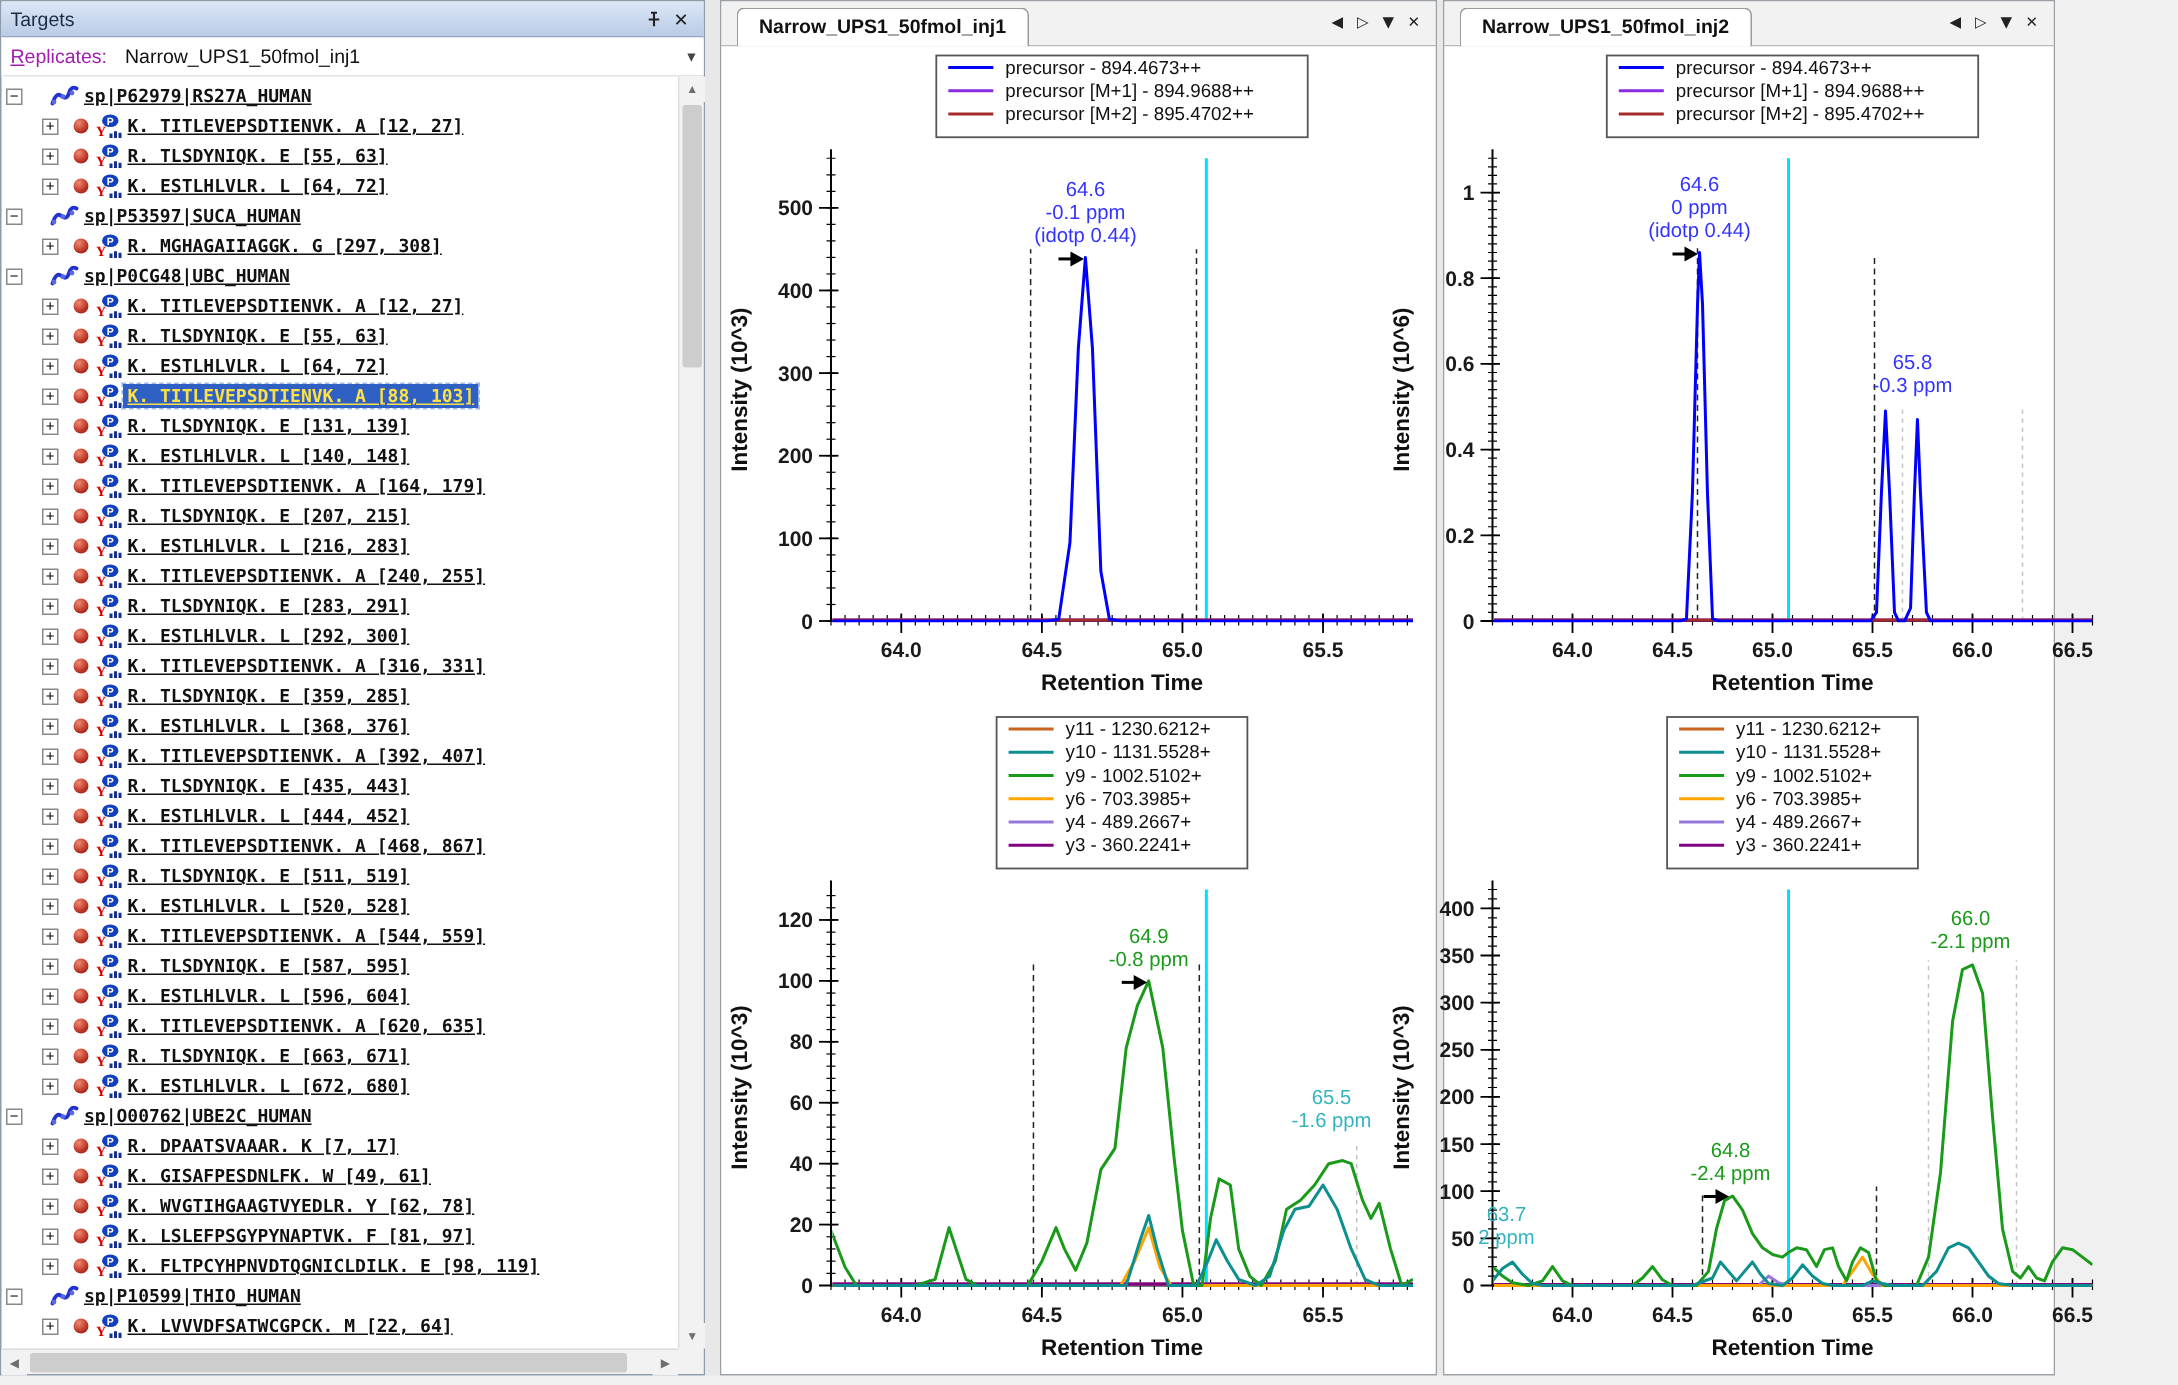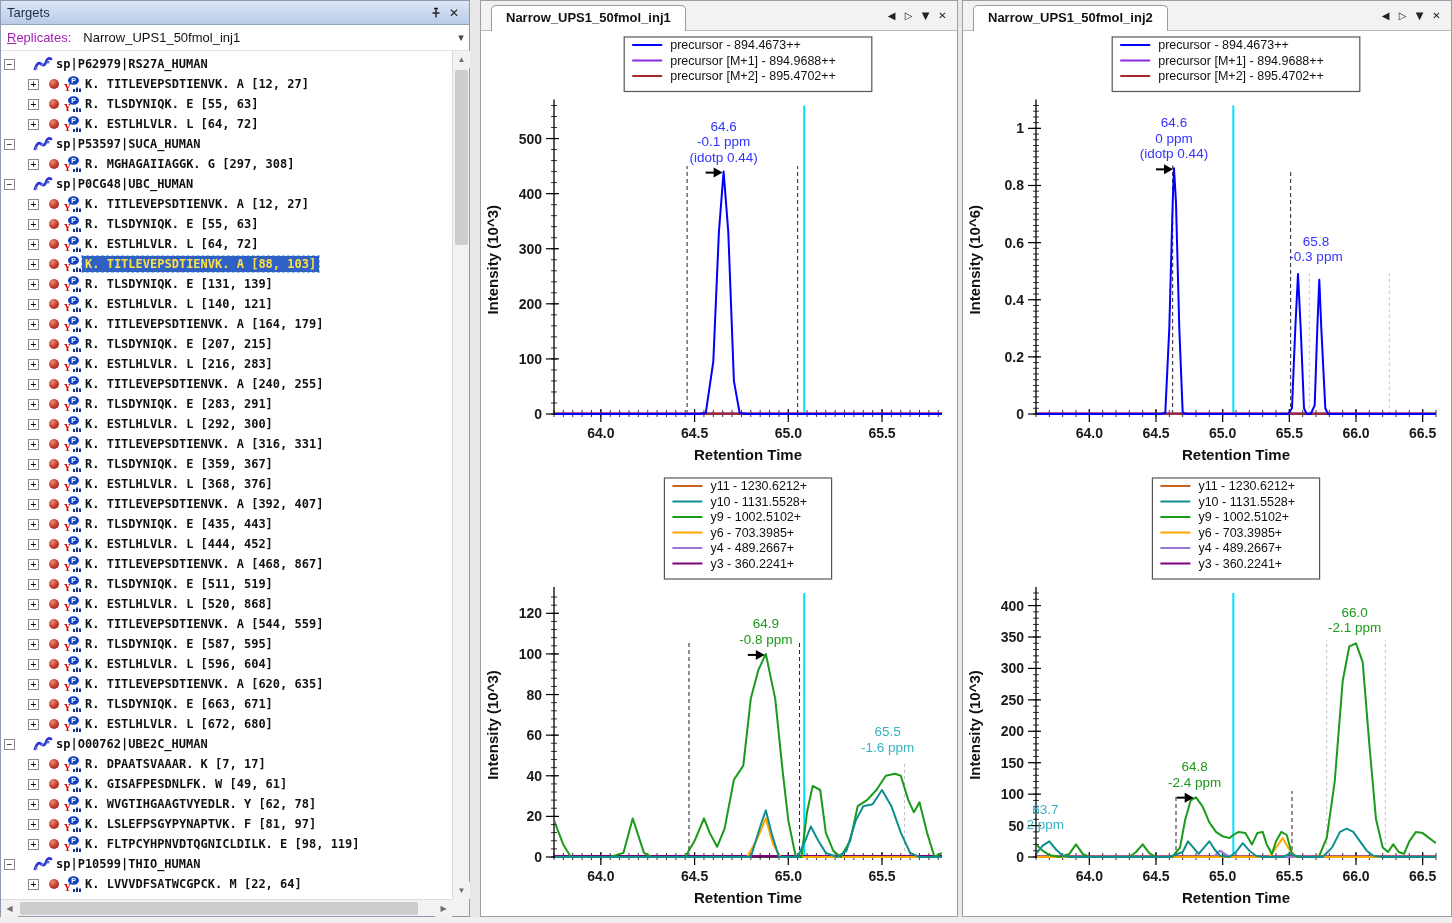--- a/index.html
+++ b/index.html
@@ -30,40 +30,40 @@
   .tree-row { height:20px; display:flex; align-items:center; white-space:nowrap;
     font-family:"DejaVu Sans Mono", monospace; font-size:12px; font-weight:600; color:#111; }
   .expander { width:11px; height:11px; border:1px solid #888; background:#fff; color:#000;
     font-family:"Liberation Sans",sans-serif; font-weight:400;
     font-size:10px; line-height:9px; text-align:center; flex:none; }
   .protein-row .expander { margin-left:3px; }
   .peptide-row .expander { margin-left:27px; }
   .bullet { width:10px; height:10px; border-radius:50%; flex:none; margin-left:10px;
     background:radial-gradient(circle at 35% 30%, #f08a6d, #c0392b 55%, #7c150c); }
   .pep-icon, .prot-icon { flex:none; }
-  .tree-label { padding:1px 3px; }
+  .tree-label { padding:1px 3px;text-decoration:underline; }
   .tree-row.selected .tree-label { background:#2e61c3; color:#fde047; outline:1px dashed #9db9f0; }
 
   
   .vscroll { width:17px; background:#f2f2f2; border-left:1px solid #dcdcdc;
     display:flex; flex-direction:column; }
   .hscroll { height:17px; background:#f2f2f2; border-top:1px solid #dcdcdc;
     display:flex; }
   .sb-btn { width:17px; height:17px; background:#f2f2f2; color:#6e6e6e; font-size:8px;
     display:flex; align-items:center; justify-content:center; flex:none; }
   .vthumb { width:13px; margin:2px; height:175px; background:#cdcdcd; border-radius:2px; }
   .hthumb { height:13px; margin:2px; width:398px; background:#cdcdcd; border-radius:2px; }
   .sb-corner { width:17px; height:17px; background:#f2f2f2; flex:none; }
 
   
   .gap-a { width:10px; background:#e8e8e8; }
   .gap-b { width:4px; background:#e8e8e8; }
   .chart-panel { background:#fff; border:1px solid #9aa0a6; display:flex; flex-direction:column; }
   .panel-1 { width:478px; }
-  .panel-2 { width:490px; }
+  .panel-2 { width:408px; }
   .tab-bar { height:30px; background:#f2f2f2; border-bottom:1px solid #b9b9b9;
     display:flex; align-items:flex-end; }
   .tab { height:26px; margin-left:10px; background:#fff; border:1px solid #9b9b9b; border-bottom:none;
     border-radius:5px 5px 0 0; padding:4px 14px 0 14px; font-size:13px; font-weight:bold; color:#111;
     position:relative; top:1px; }
   .tab-controls { margin-left:auto; display:flex; align-items:center; height:100%; padding-right:6px; }
   .tab-controls span { font-family:"DejaVu Sans", sans-serif; font-size:10px; color:#222;
     width:17px; text-align:center; }
   .charts { flex:1; background:#fff; display:flex; flex-direction:column; align-items:center; }
   svg.chart { display:block; }
@@ -244,21 +244,21 @@
             <span class="expander">+</span>
             <span class="bullet"></span>
             <svg class="pep-icon" width="18" height="17" viewBox="0 0 18 17" style="margin-left:5px">
               <ellipse cx="9.5" cy="4.5" rx="5.5" ry="4.2" fill="#1040c0"></ellipse>
               <text x="9.5" y="7" font-size="7" font-weight="bold" fill="#fff" text-anchor="middle" font-family="Liberation Sans,sans-serif">P</text>
               <text x="3.5" y="14.5" font-size="9.5" font-weight="bold" fill="#d40000" text-anchor="middle" font-family="Liberation Serif,serif">Y</text>
               <rect x="9" y="13" width="2" height="3" fill="#15308a"></rect>
               <rect x="12" y="11.5" width="2" height="4.5" fill="#15308a"></rect>
               <rect x="15" y="12.5" width="2" height="3.5" fill="#15308a"></rect>
             </svg>
-            <span class="tree-label">K. ESTLHLVLR. L [140, 121]</span>
+            <span class="tree-label">K. ESTLHLVLR. L [140, 148]</span>
           </div>
           <div class="tree-row peptide-row">
             <span class="expander">+</span>
             <span class="bullet"></span>
             <svg class="pep-icon" width="18" height="17" viewBox="0 0 18 17" style="margin-left:5px">
               <ellipse cx="9.5" cy="4.5" rx="5.5" ry="4.2" fill="#1040c0"></ellipse>
               <text x="9.5" y="7" font-size="7" font-weight="bold" fill="#fff" text-anchor="middle" font-family="Liberation Sans,sans-serif">P</text>
               <text x="3.5" y="14.5" font-size="9.5" font-weight="bold" fill="#d40000" text-anchor="middle" font-family="Liberation Serif,serif">Y</text>
               <rect x="9" y="13" width="2" height="3" fill="#15308a"></rect>
               <rect x="12" y="11.5" width="2" height="4.5" fill="#15308a"></rect>
@@ -348,21 +348,21 @@
             <span class="expander">+</span>
             <span class="bullet"></span>
             <svg class="pep-icon" width="18" height="17" viewBox="0 0 18 17" style="margin-left:5px">
               <ellipse cx="9.5" cy="4.5" rx="5.5" ry="4.2" fill="#1040c0"></ellipse>
               <text x="9.5" y="7" font-size="7" font-weight="bold" fill="#fff" text-anchor="middle" font-family="Liberation Sans,sans-serif">P</text>
               <text x="3.5" y="14.5" font-size="9.5" font-weight="bold" fill="#d40000" text-anchor="middle" font-family="Liberation Serif,serif">Y</text>
               <rect x="9" y="13" width="2" height="3" fill="#15308a"></rect>
               <rect x="12" y="11.5" width="2" height="4.5" fill="#15308a"></rect>
               <rect x="15" y="12.5" width="2" height="3.5" fill="#15308a"></rect>
             </svg>
-            <span class="tree-label">R. TLSDYNIQK. E [359, 367]</span>
+            <span class="tree-label">R. TLSDYNIQK. E [359, 285]</span>
           </div>
           <div class="tree-row peptide-row">
             <span class="expander">+</span>
             <span class="bullet"></span>
             <svg class="pep-icon" width="18" height="17" viewBox="0 0 18 17" style="margin-left:5px">
               <ellipse cx="9.5" cy="4.5" rx="5.5" ry="4.2" fill="#1040c0"></ellipse>
               <text x="9.5" y="7" font-size="7" font-weight="bold" fill="#fff" text-anchor="middle" font-family="Liberation Sans,sans-serif">P</text>
               <text x="3.5" y="14.5" font-size="9.5" font-weight="bold" fill="#d40000" text-anchor="middle" font-family="Liberation Serif,serif">Y</text>
               <rect x="9" y="13" width="2" height="3" fill="#15308a"></rect>
               <rect x="12" y="11.5" width="2" height="4.5" fill="#15308a"></rect>
@@ -439,21 +439,21 @@
             <span class="expander">+</span>
             <span class="bullet"></span>
             <svg class="pep-icon" width="18" height="17" viewBox="0 0 18 17" style="margin-left:5px">
               <ellipse cx="9.5" cy="4.5" rx="5.5" ry="4.2" fill="#1040c0"></ellipse>
               <text x="9.5" y="7" font-size="7" font-weight="bold" fill="#fff" text-anchor="middle" font-family="Liberation Sans,sans-serif">P</text>
               <text x="3.5" y="14.5" font-size="9.5" font-weight="bold" fill="#d40000" text-anchor="middle" font-family="Liberation Serif,serif">Y</text>
               <rect x="9" y="13" width="2" height="3" fill="#15308a"></rect>
               <rect x="12" y="11.5" width="2" height="4.5" fill="#15308a"></rect>
               <rect x="15" y="12.5" width="2" height="3.5" fill="#15308a"></rect>
             </svg>
-            <span class="tree-label">K. ESTLHLVLR. L [520, 868]</span>
+            <span class="tree-label">K. ESTLHLVLR. L [520, 528]</span>
           </div>
           <div class="tree-row peptide-row">
             <span class="expander">+</span>
             <span class="bullet"></span>
             <svg class="pep-icon" width="18" height="17" viewBox="0 0 18 17" style="margin-left:5px">
               <ellipse cx="9.5" cy="4.5" rx="5.5" ry="4.2" fill="#1040c0"></ellipse>
               <text x="9.5" y="7" font-size="7" font-weight="bold" fill="#fff" text-anchor="middle" font-family="Liberation Sans,sans-serif">P</text>
               <text x="3.5" y="14.5" font-size="9.5" font-weight="bold" fill="#d40000" text-anchor="middle" font-family="Liberation Serif,serif">Y</text>
               <rect x="9" y="13" width="2" height="3" fill="#15308a"></rect>
               <rect x="12" y="11.5" width="2" height="4.5" fill="#15308a"></rect>

